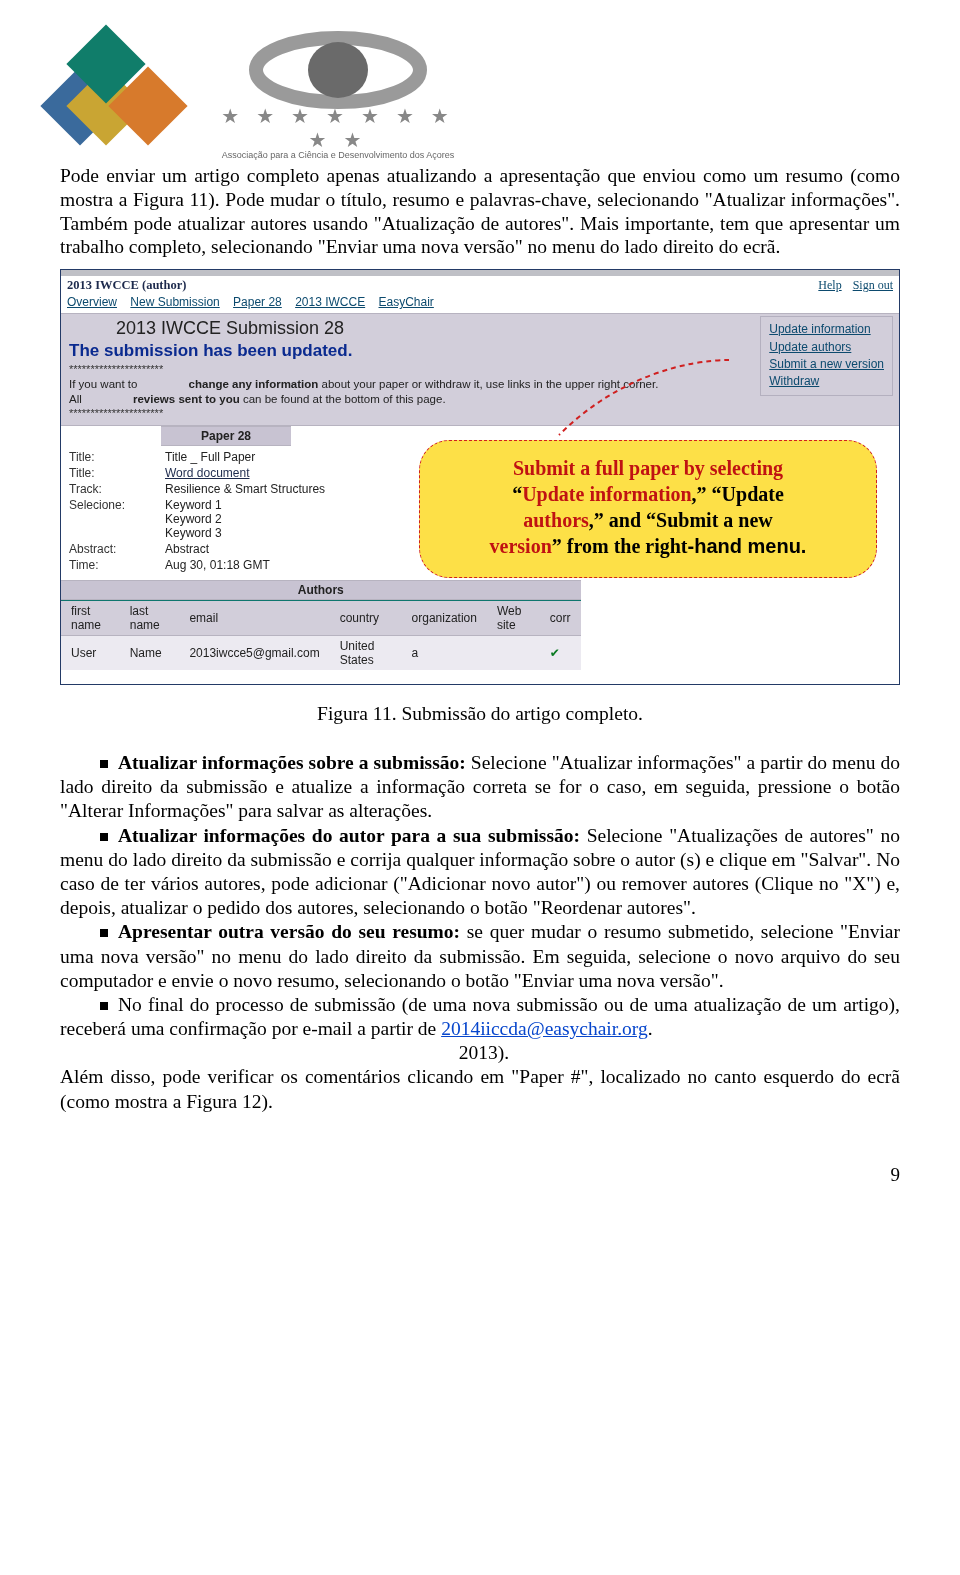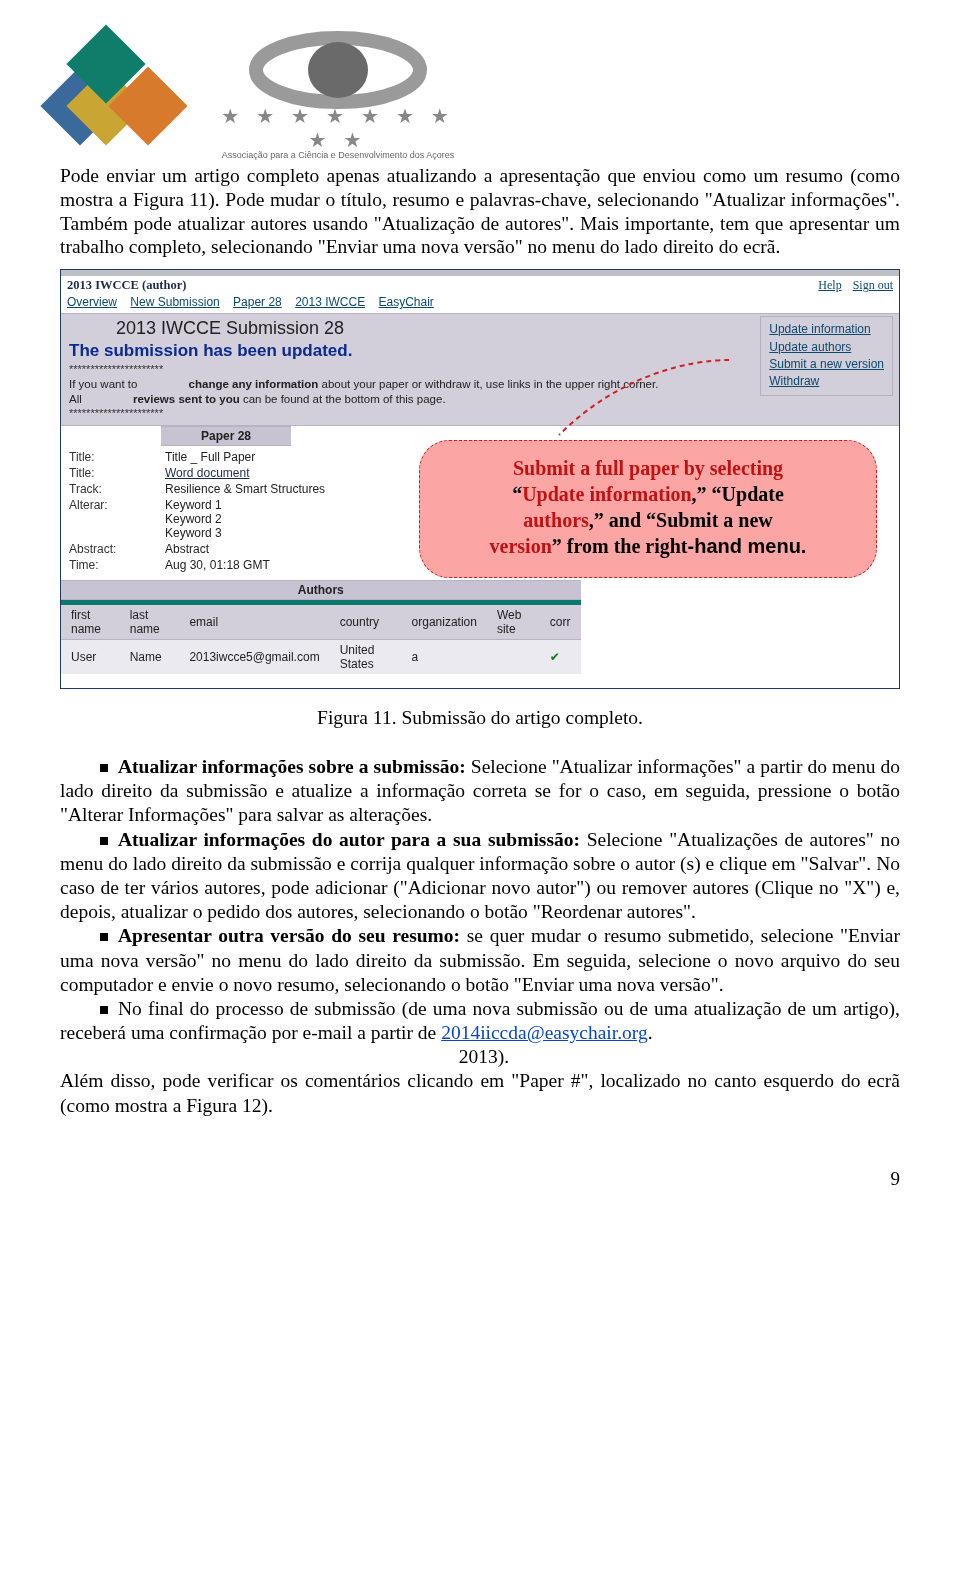--- a/index.html
+++ b/index.html
@@ -142,21 +142,21 @@
   .ec-auth-tbl {
     width: 62%;
     border-collapse: collapse;
     font-size:12px;
   }
   .ec-auth-tbl th {
     background:#d2ceda;
     font-weight:normal;
     text-align:left;
     padding:3px 10px;
-    border-top:5px solid #0f766e;
+    border-top:1px solid #0f766e;
     border-bottom:1px solid #b7b3c0;
   }
   .ec-auth-tbl td {
     padding:3px 10px;
     background:#eceaf1;
     margin-left:14px;
   }
 
   .ec-callout {
     position:absolute;
@@ -164,21 +164,21 @@
     width:420px;
     border:1.5px dashed #d02020;
     border-radius:30px;
     padding:14px 18px 18px 18px;
     text-align:center;
     font-family:"Times New Roman", serif;
     font-size:20px;
     font-weight:bold;
     color:#c01212;
     line-height:1.3;
-    background:#fca5a5;
+    background:#fde047;
     z-index:5;
   }
   .ec-callout .q { color:#000; font-weight:bold; }
   .ec-callout .hand {
     color:#000; font-weight:bold; font-family:Arial,sans-serif;
   }
   .callout-pointer {
     position:absolute;
     right:160px; top:85px;
     width:200px; height:90px;
@@ -272,21 +272,21 @@
 
     <div class="ec-tblhdr" style="width:130px; margin-left:100px;">Paper 28</div>
 
     <div class="ec-props">
       <div class="lab">Title:</div>
         <div>Title _ Full Paper</div>
       <div class="lab">Title:</div>
         <div><span class="link">Word document</span></div>
       <div class="lab">Track:</div>
         <div>Resilience &amp; Smart Structures</div>
-      <div class="lab">Alterar:</div>
+      <div class="lab">Selecione:</div>
       <div>
         <div>Keyword 1</div>
         <div>Keyword 2</div>
         <div>Keyword 3</div>
       </div>
       <div class="lab">Abstract:</div>
         <div>Abstract</div>
       <div class="lab">Time:</div>
         <div>Aug 30, 01:18 GMT</div>
     </div>

